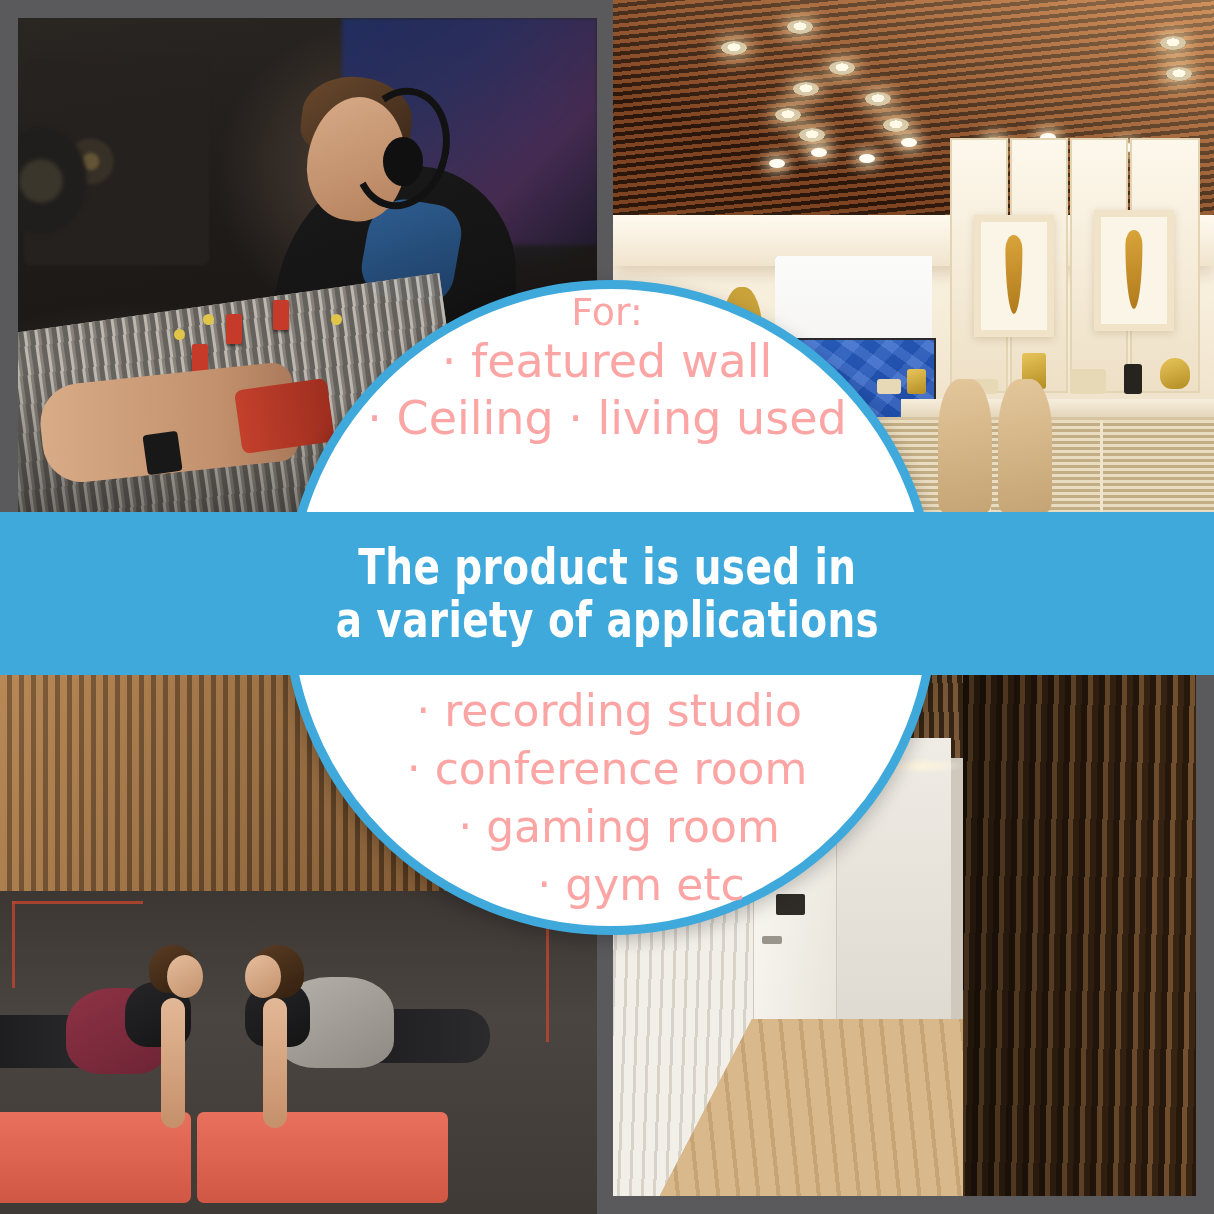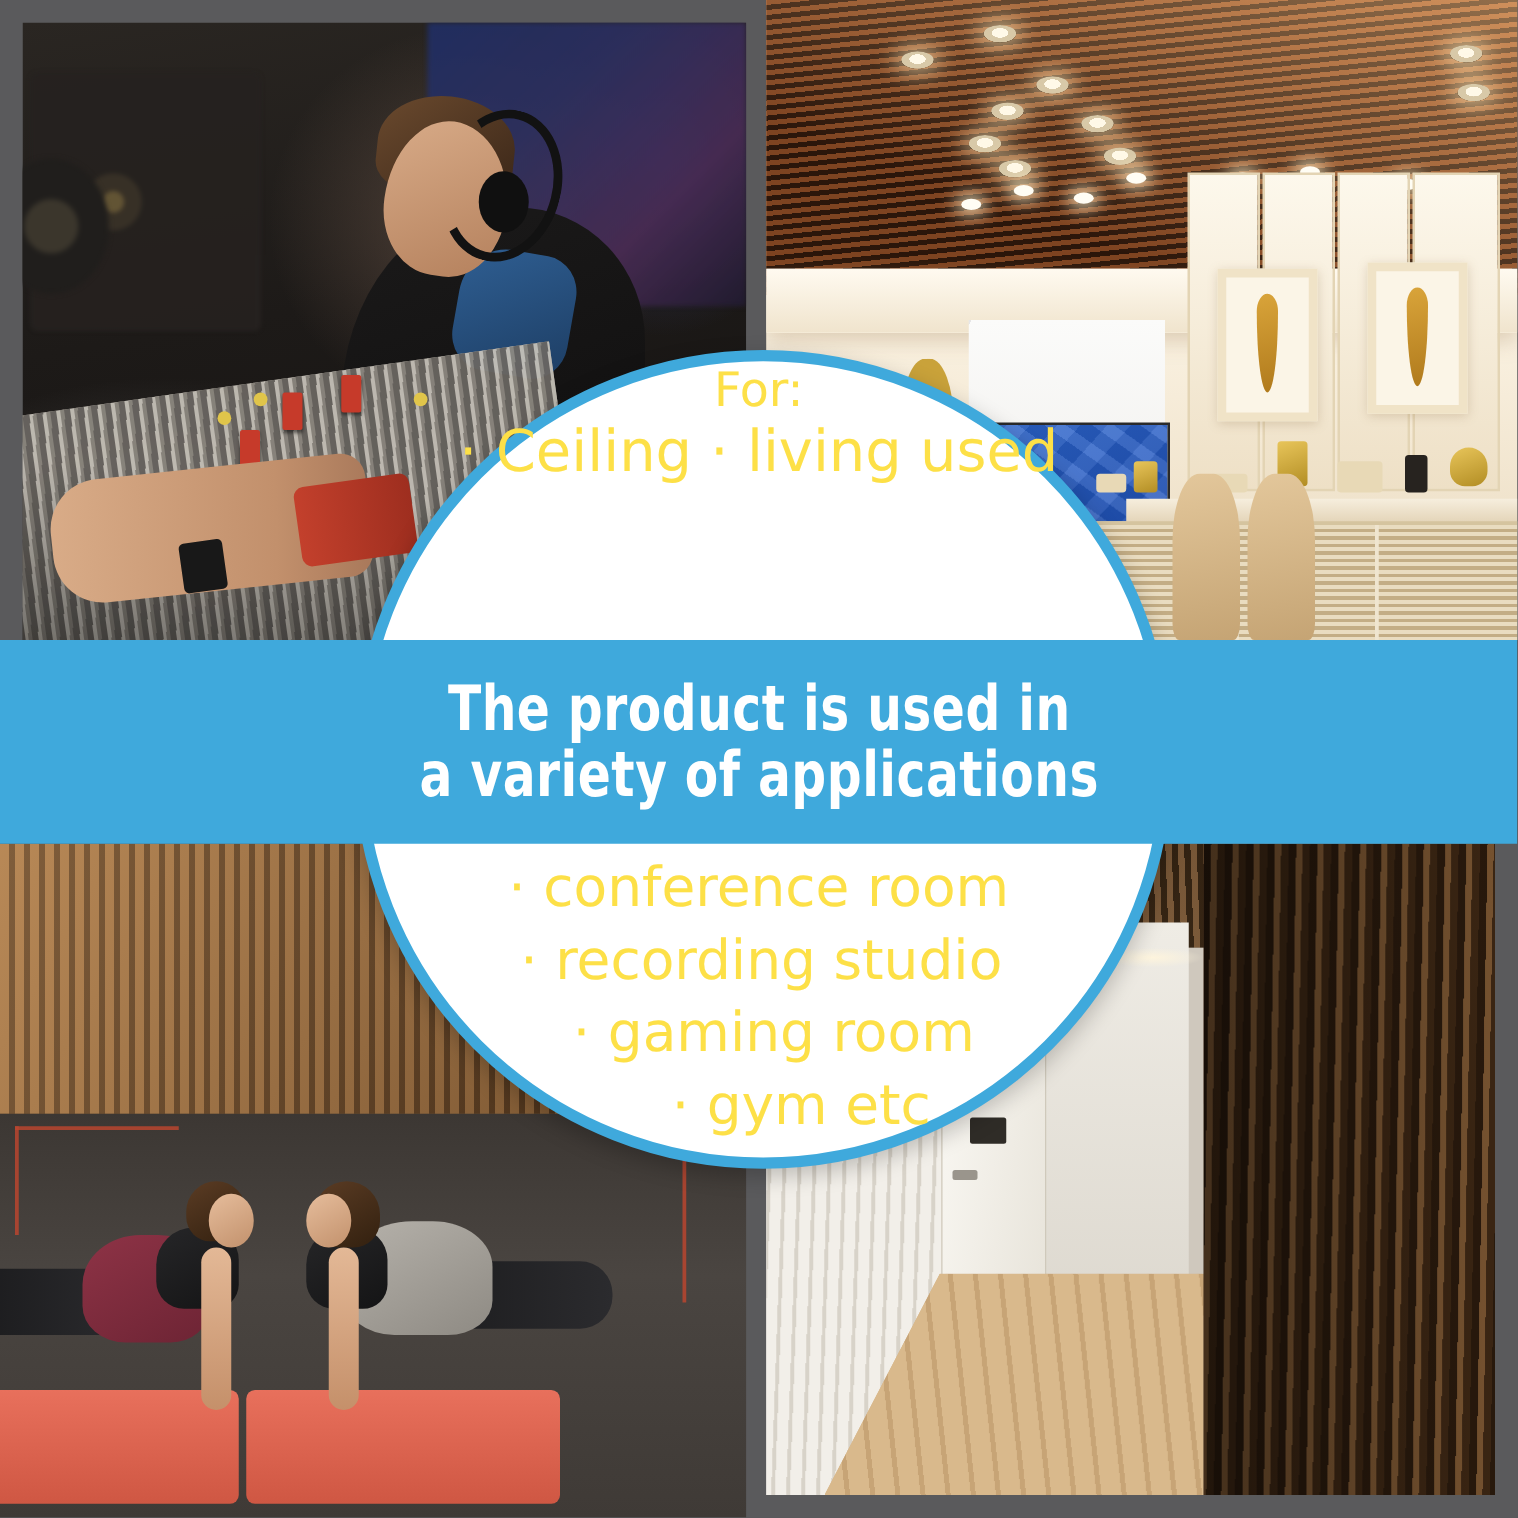--- a/index.html
+++ b/index.html
@@ -418,21 +418,21 @@
     border: 9px solid #3fa9dc;
     box-sizing: border-box;
     z-index: 5;
     box-shadow: 0 6px 18px rgba(0,0,0,.22);
   }
   .circle-top-text,
   .circle-bottom-text {
     position: absolute;
     left: 0; width: 100%;
     text-align: center;
-    color: #fde047;
+    color: #fca5a5;
     font-family: "DejaVu Sans", sans-serif;
     z-index: 7;
     pointer-events: none;
   }
   .circle-top-text {
     top: 292px;
   }
   .circle-bottom-text {
     top: 682px;
   }
@@ -599,23 +599,24 @@
 
   <div class="circle"></div>
 
   <div class="banner">
     <div class="banner-text">The product is used in
 a variety of applications</div>
   </div>
 
   <div class="circle-top-text">
     <div class="line-for">For:</div>
+    <div class="ct-line">· featured wall</div>
     <div class="ct-line">· Ceiling  · living used</div>
   </div>
 
   <div class="circle-bottom-text">
+    <div class="cb-line i2">· recording studio</div>
     <div class="cb-line i1">· conference room</div>
-    <div class="cb-line i2">· recording studio</div>
     <div class="cb-line i3">· gaming room</div>
     <div class="cb-line i4">· gym etc</div>
   </div>
 
 </div>
 
 </body></html>

